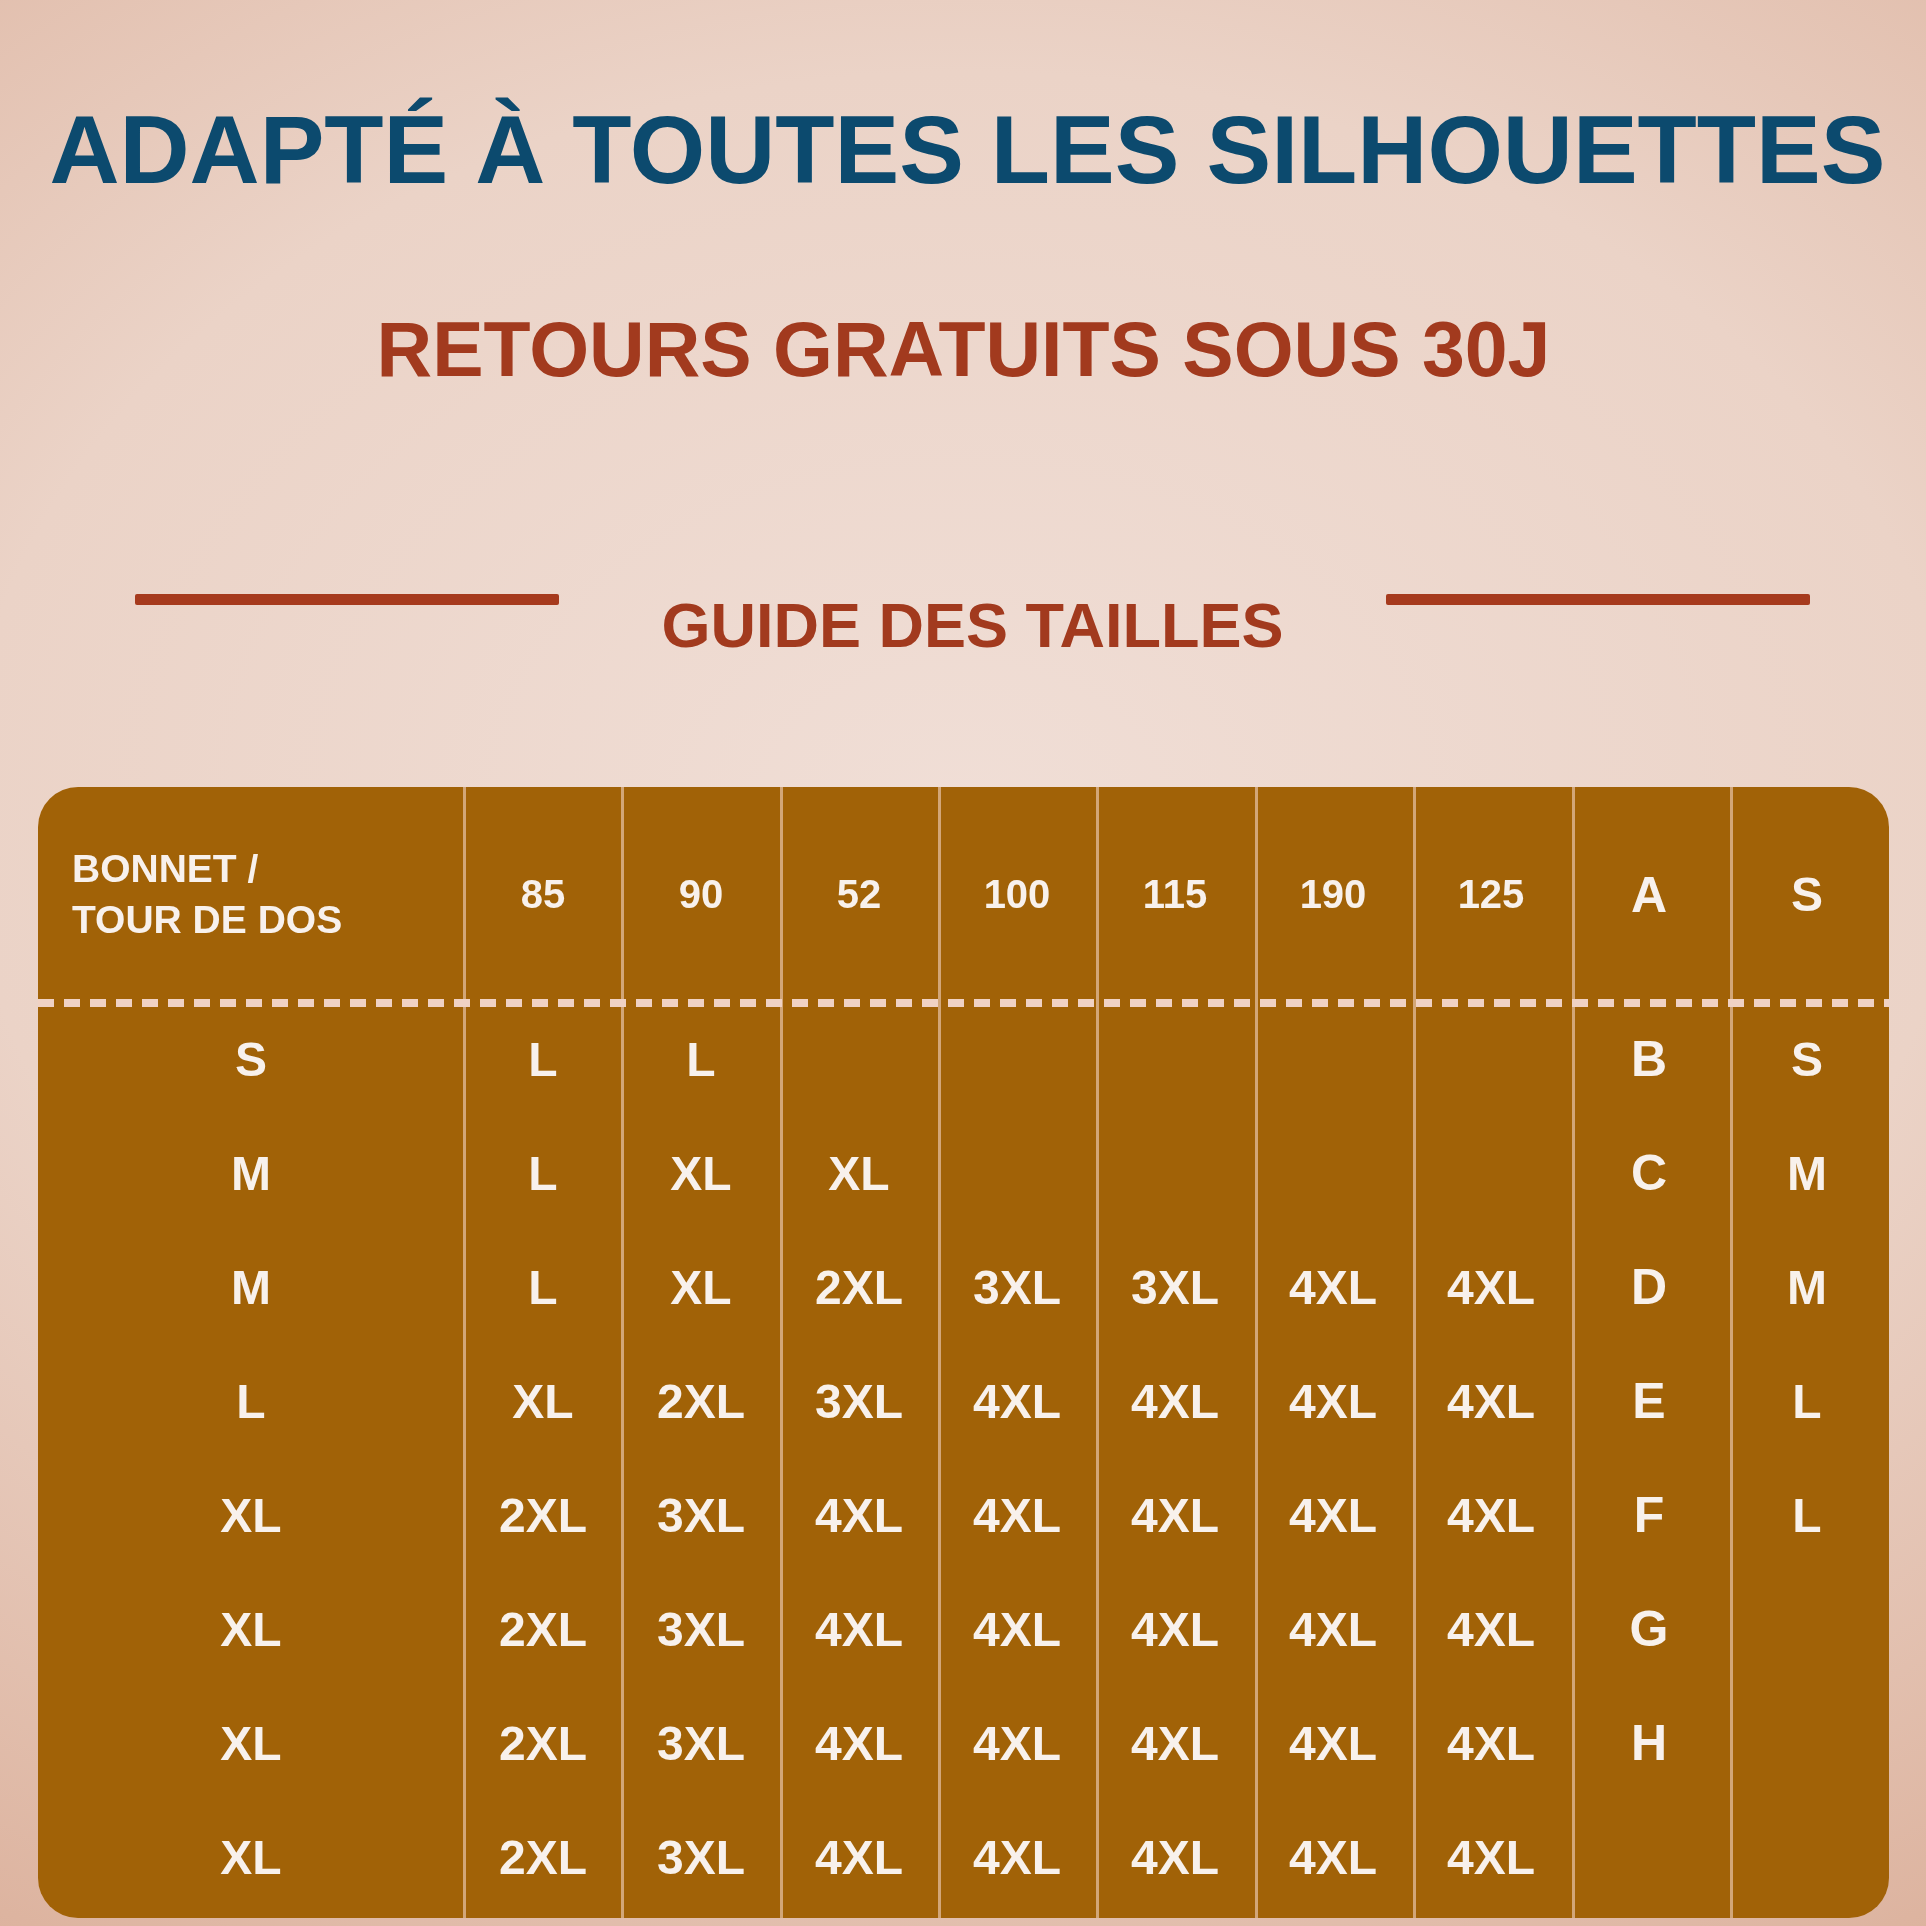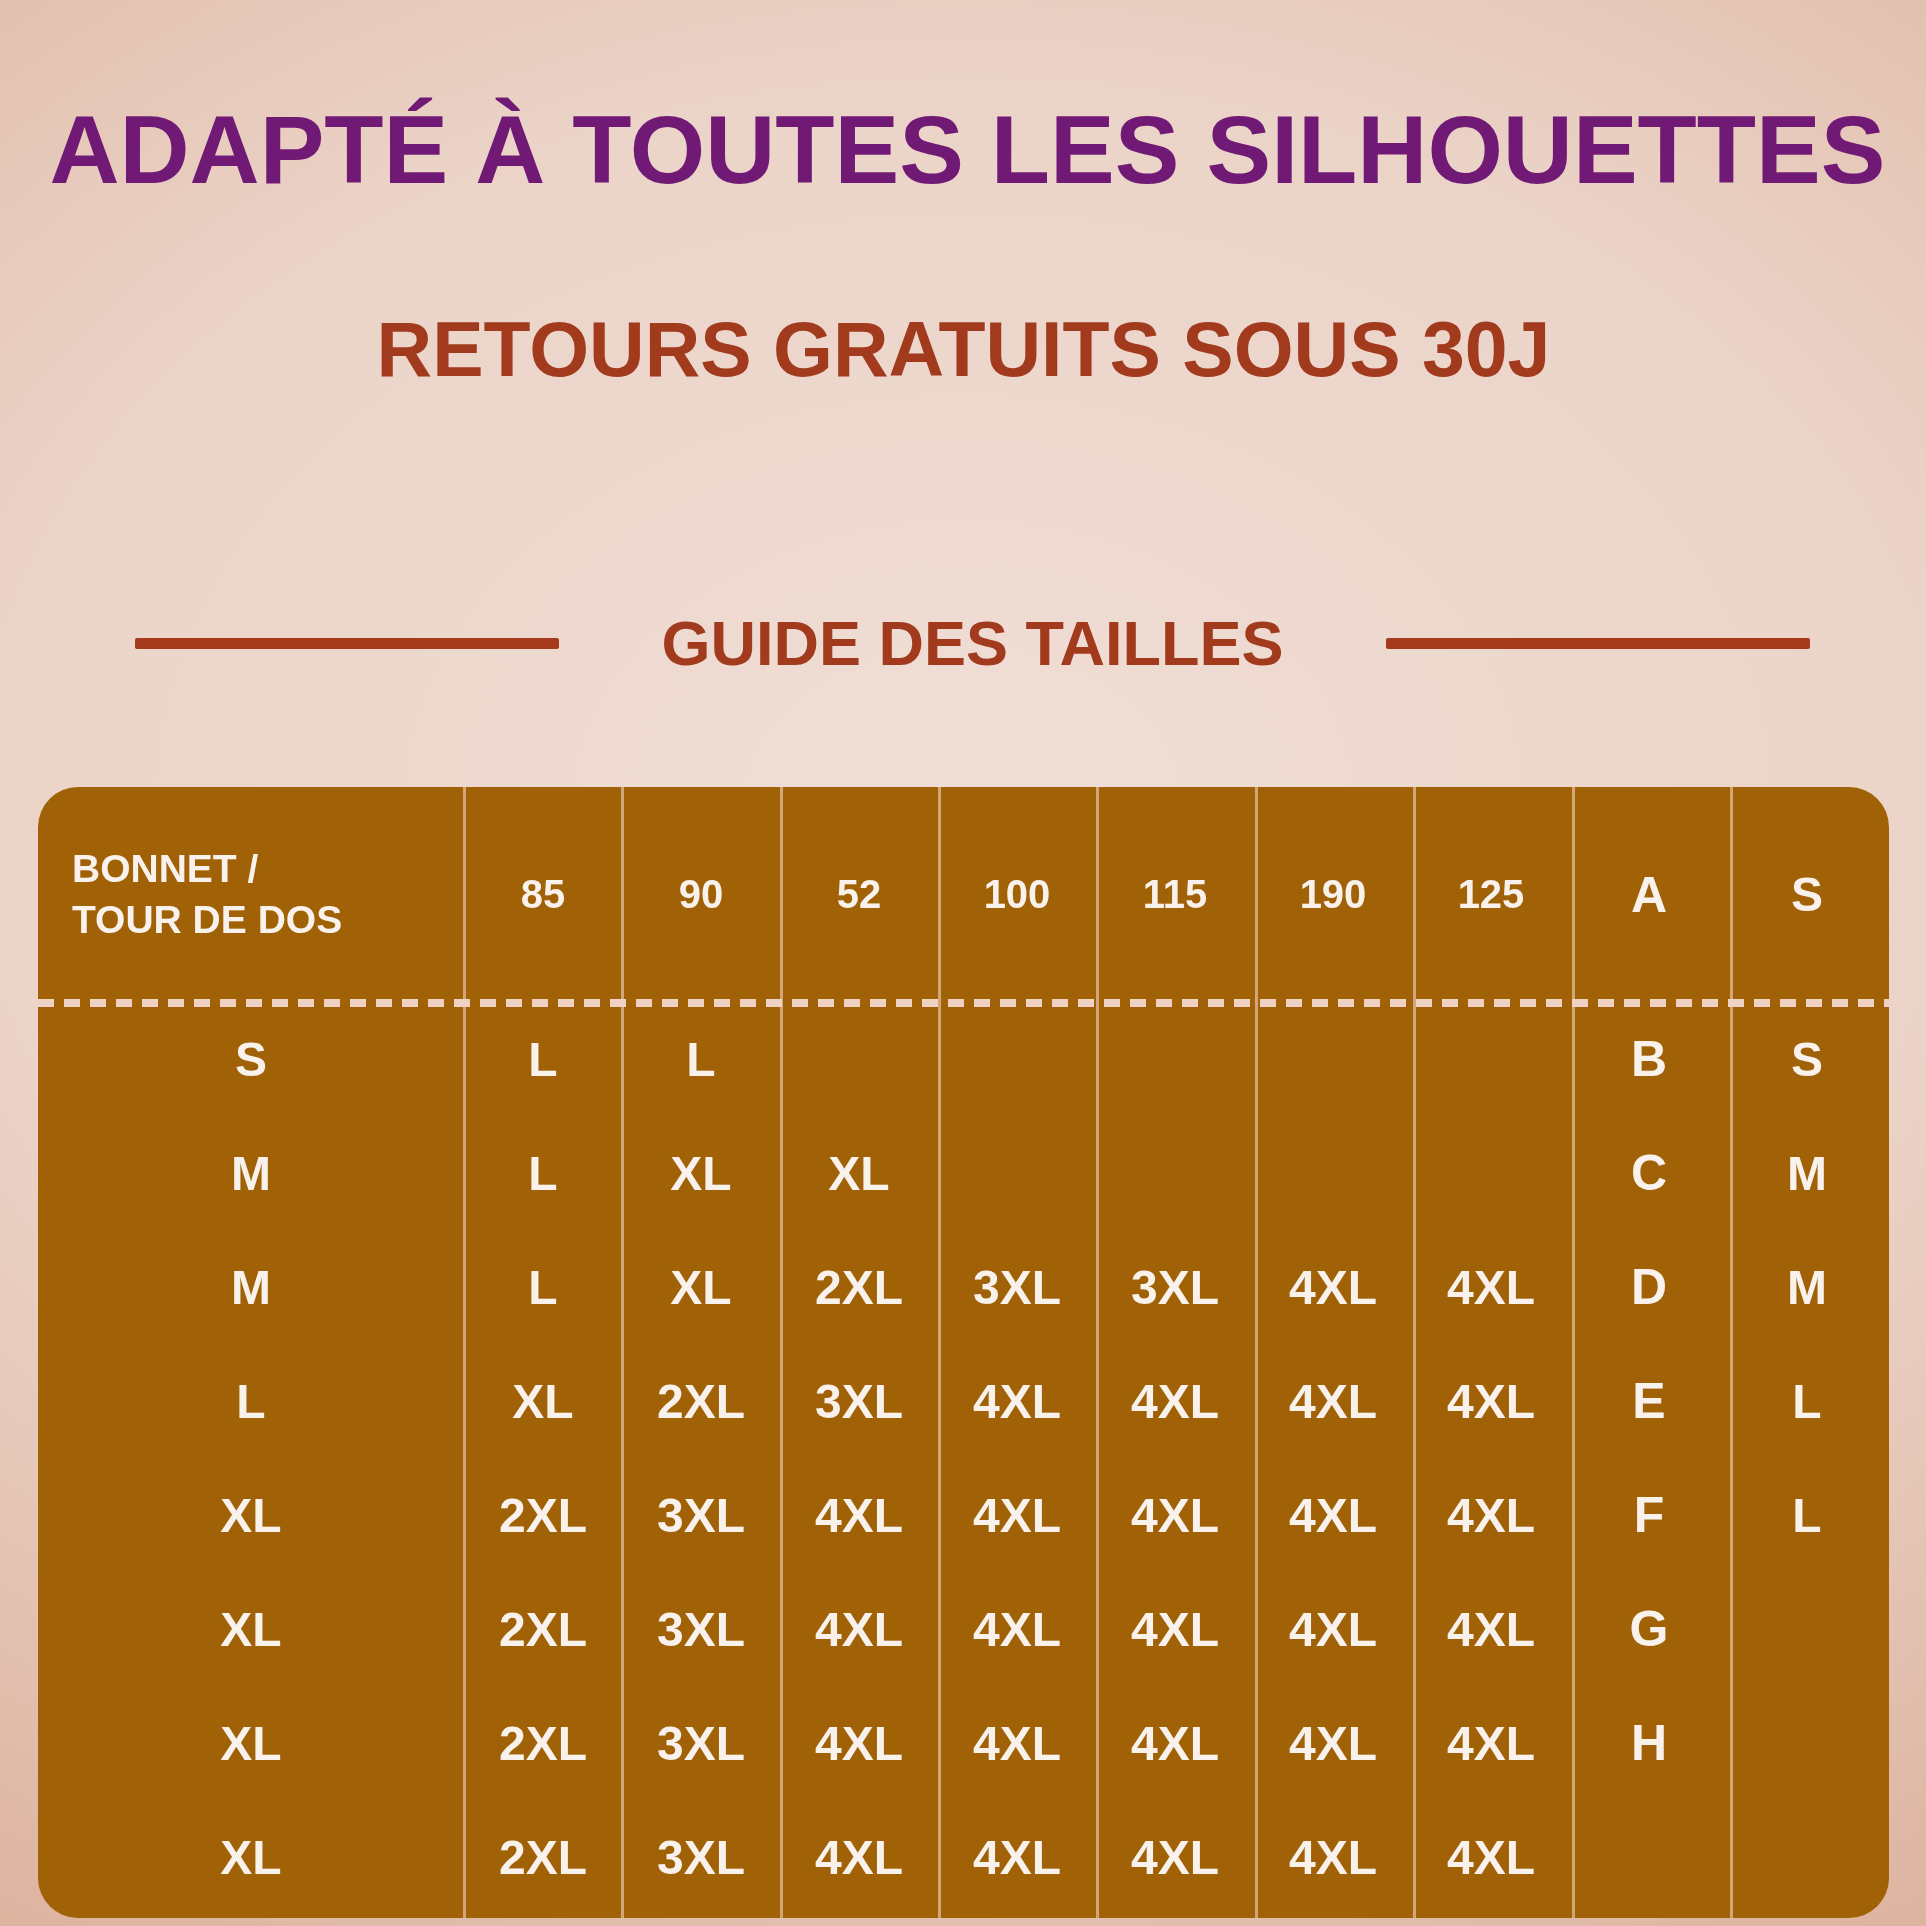--- a/index.html
+++ b/index.html
@@ -7,31 +7,31 @@
     width:1927px;height:1927px;
     background: radial-gradient(115% 85% at 50% 42%, #F0DED6 0%, #EBD3C7 45%, #DDB4A0 80%, #D4A490 100%);
     font-family:"Liberation Sans","DejaVu Sans",sans-serif;
     position:relative;overflow:hidden;
     -webkit-font-smoothing:antialiased;
   }
   .title{
     position:absolute;top:99px;left:8px;right:0;
     margin:0;text-align:center;
     font-size:97px;line-height:1.05;font-weight:800;
-    color:#701a75;letter-spacing:0px;
+    color:#0c4a6e;letter-spacing:0px;
   }
   .subtitle{
     position:absolute;top:293px;left:0;right:0;
     margin:16px;text-align:center;
     font-size:77px;line-height:1.05;font-weight:800;
     color:#A23A1E;
   }
   .section-heading{
     position:absolute;top:594px;left:0;right:0;height:99px;
-    display:flex;align-items:center;justify-content:center;
+    display:flex;align-items:flex-start;justify-content:center;
     column-gap:103px;
     padding-left:18px;
   }
   .rule{
     width:424px;height:11px;background:#A63A1D;border-radius:2px;
     flex:0 0 auto;
   }
   .section-title{
     font-size:63px;font-weight:800;color:#A23A1E;line-height:1;
     white-space:nowrap;

